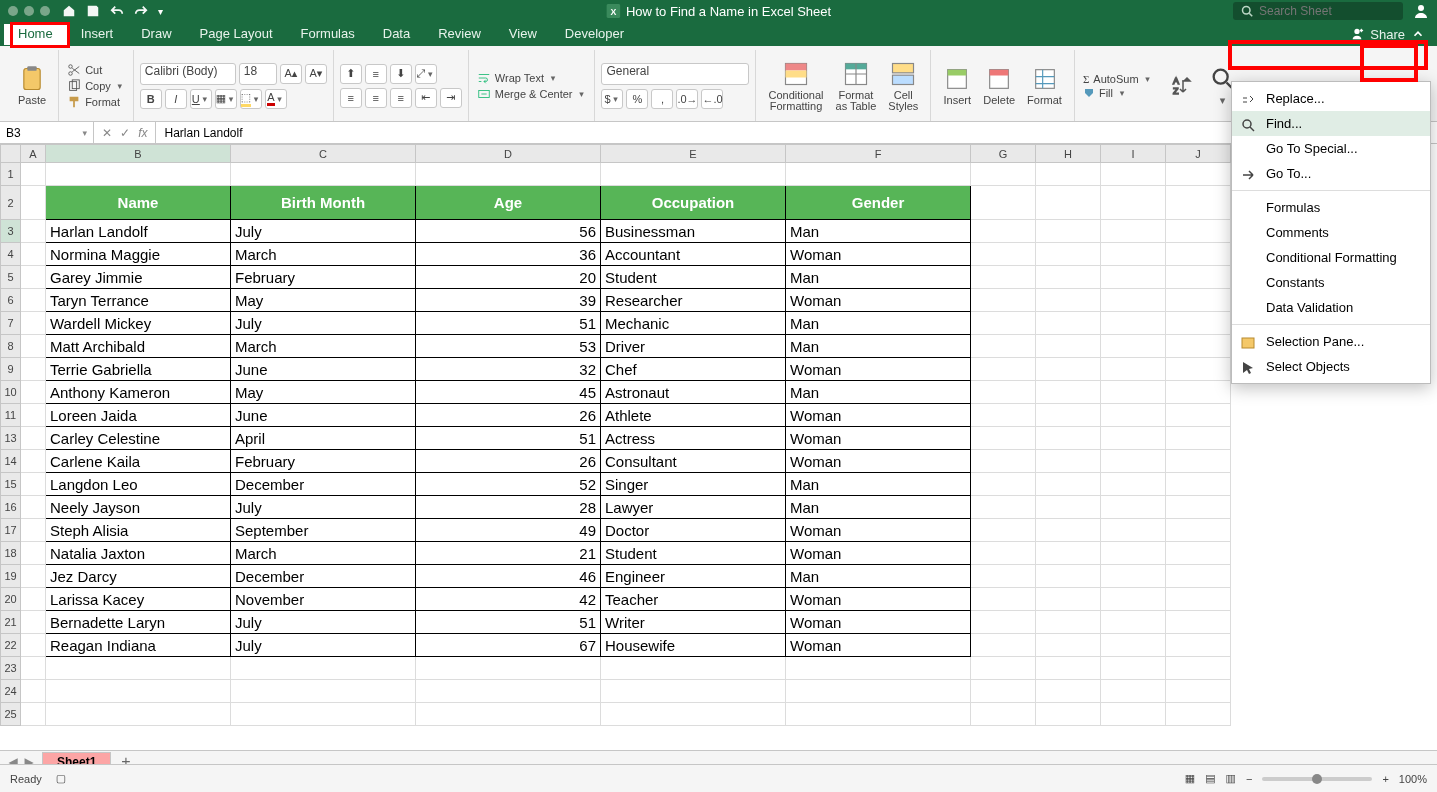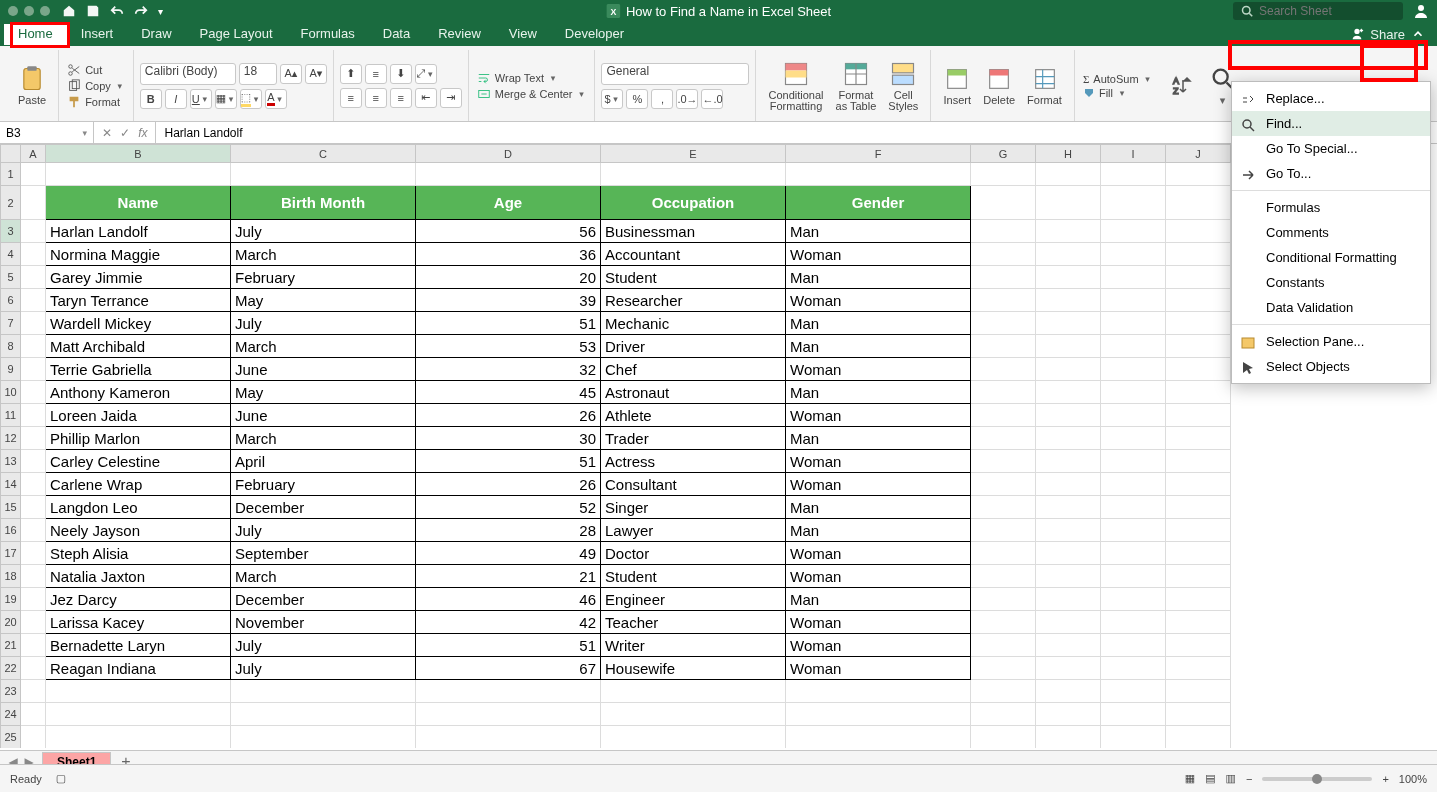--- a/index.html
+++ b/index.html
@@ -550,49 +550,36 @@
           <td class="dt-cell">June</td>
           <td class="dt-cell num">26</td>
           <td class="dt-cell">Athlete</td>
           <td class="dt-cell">Woman</td>
           <td class="cell"></td>
           <td class="cell"></td>
           <td class="cell"></td>
           <td class="cell"></td>
         </tr>
         <tr>
-          <td class="rowhead ">12</td>
-          <td class="cell"></td>
-          <td class="dt-cell">Phillip Marlon</td>
-          <td class="dt-cell">March</td>
-          <td class="dt-cell num">30</td>
-          <td class="dt-cell">Trader</td>
-          <td class="dt-cell">Man</td>
-          <td class="cell"></td>
-          <td class="cell"></td>
-          <td class="cell"></td>
-          <td class="cell"></td>
-        </tr>
-        <tr>
           <td class="rowhead ">13</td>
           <td class="cell"></td>
           <td class="dt-cell">Carley Celestine</td>
           <td class="dt-cell">April</td>
           <td class="dt-cell num">51</td>
           <td class="dt-cell">Actress</td>
           <td class="dt-cell">Woman</td>
           <td class="cell"></td>
           <td class="cell"></td>
           <td class="cell"></td>
           <td class="cell"></td>
         </tr>
         <tr>
           <td class="rowhead ">14</td>
           <td class="cell"></td>
-          <td class="dt-cell">Carlene Wrap</td>
+          <td class="dt-cell">Carlene Kaila</td>
           <td class="dt-cell">February</td>
           <td class="dt-cell num">26</td>
           <td class="dt-cell">Consultant</td>
           <td class="dt-cell">Woman</td>
           <td class="cell"></td>
           <td class="cell"></td>
           <td class="cell"></td>
           <td class="cell"></td>
         </tr>
         <tr>

